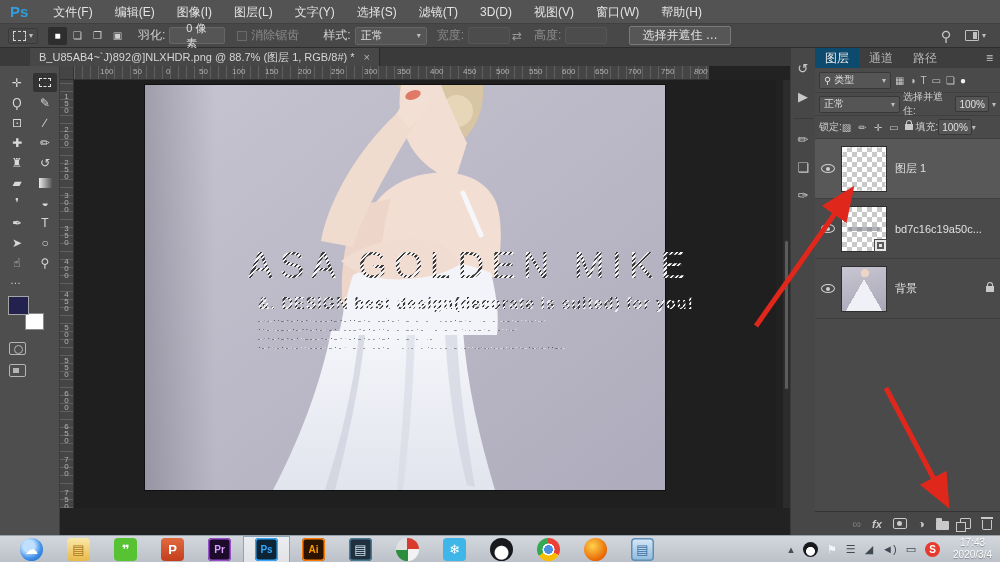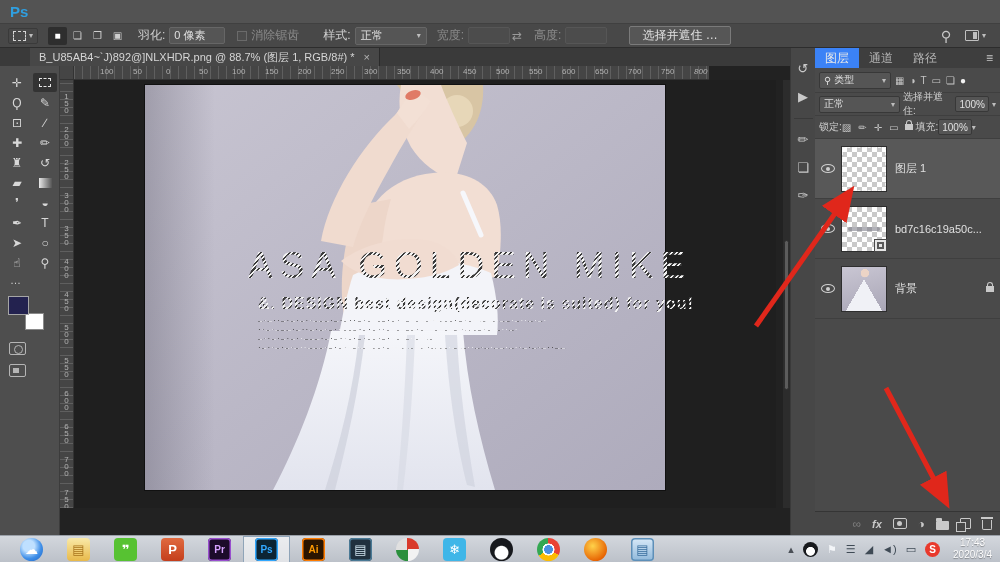--- a/index.html
+++ b/index.html
@@ -11,21 +11,21 @@
 .menu-item{font-size:12px;color:#e3e3e3;padding:0 11px;line-height:24px;white-space:nowrap}
 
 .optbar{position:absolute;left:0;top:24px;width:1000px;height:24px;background:#484848;border-bottom:1px solid #2d2d2d;display:flex;align-items:center;font-size:12px;color:#cfcfcf}
 .toolpreset{display:flex;align-items:center;gap:3px;margin:0 10px 0 8px;padding:2px 4px;border:1px solid #3a3a3a;border-radius:2px}
 .mqico{display:inline-block;width:13px;height:10px;border:1px dashed #d5d5d5}
 .caret{font-size:8px;color:#bdbdbd}
 .modebtn{width:19px;height:18px;display:flex;align-items:center;justify-content:center;color:#cfcfcf;font-size:10px;border-radius:2px;margin-right:1px}
 .modebtn.active{background:#2e2e2e;color:#fff}
 .lbl{margin:0 4px 0 10px;white-space:nowrap}
 .lbl.dim,.dim{color:#8b8b8b}
-.inputbox{height:17px;background:#555;border:1px solid #666;border-radius:2px;color:#e0e0e0;font-size:11px;padding:0 4px;display:flex;align-items:center}
+.inputbox{height:17px;background:#555;border:1px solid #666;border-radius:2px;color:#e0e0e0;font-size:11px;padding:0 16px;display:flex;align-items:center}
 .inputbox.dim{background:#4c4c4c;border-color:#565656;color:#777}
 .ddbox{height:18px;background:#555;border:1px solid #666;border-radius:2px;color:#e0e0e0;font-size:11px;padding:0 5px;display:flex;align-items:center;gap:8px}
 .checkbox{width:10px;height:10px;border:1px solid #6a6a6a;background:#4c4c4c;display:inline-block;margin-left:12px}
 .swap{color:#9a9a9a;margin:0 2px;font-size:12px}
 .optbtn{height:19px;border:1px solid #7a7a7a;border-radius:2px;background:#565656;color:#e0e0e0;padding:0 12px;display:flex;align-items:center;margin-left:22px;font-size:12px;white-space:nowrap}
 .opt-right{margin-left:auto;display:flex;align-items:center;gap:14px;padding-right:14px}
 .searchico{color:#c8c8c8;font-size:14px}
 .wsico{display:flex;align-items:center;gap:3px}
 .wsrect{display:inline-block;width:14px;height:11px;border:1px solid #c0c0c0;border-radius:1px;position:relative}
 .wsrect:after{content:"";position:absolute;right:1px;top:1px;width:4px;height:7px;background:#c0c0c0}
@@ -76,21 +76,21 @@
 .hscroll{position:absolute;left:310px;right:10px;top:7px;height:12px;background:#2c2c2c;border-radius:2px}
 .hscroll .thumb{position:absolute;left:80px;width:210px;top:1px;height:10px;background:#5c5c5c;border-radius:2px}
 
 .dockstrip{position:absolute;left:790px;top:48px;width:25px;height:487px;background:#474747;border-left:1px solid #3a3a3a;display:flex;flex-direction:column;align-items:center;padding-top:14px;gap:14px}
 .dock-ico{color:#c9c9c9;font-size:13px;line-height:14px}
 .dock-div{width:19px;height:1px;background:#3a3a3a}
 
 .panel{position:absolute;left:815px;top:48px;width:185px;height:487px;background:#4a4a4a;display:flex;flex-direction:column}
 .ptabs{height:20px;background:#3e3e3e;display:flex;align-items:stretch;font-size:12px}
 .ptab{padding:0 10px;display:flex;align-items:center;color:#b5b5b5}
-.ptab.active{background:#3b82f6;color:#e8e8e8}
+.ptab.active{background:#0c4a6e;color:#e8e8e8}
 .pmenu{margin-left:auto;color:#c9c9c9;padding:0 7px;display:flex;align-items:center;font-size:12px}
 .filter-row{height:25px;display:flex;align-items:center;padding:0 4px;gap:4px;border-bottom:1px solid #3f3f3f}
 .filter-dd{width:72px;height:17px;background:#555;border:1px solid #383838;border-radius:2px;color:#ddd;font-size:10px;display:flex;align-items:center;padding:0 4px;gap:3px}
 .filter-dd .grow{flex:1}
 .ficons{display:flex;gap:5px;align-items:center}
 .ficons span{color:#c4c4c4;font-size:10px}
 .blend-row{height:23px;display:flex;align-items:center;padding:0 4px;font-size:10px;color:#cfcfcf;gap:3px;border-bottom:1px solid #3f3f3f}
 .blend-dd{width:86px;height:17px;background:#555;border:1px solid #383838;border-radius:2px;display:flex;align-items:center;padding:0 4px;color:#e0e0e0}
 .blend-dd .grow{flex:1}
 .minichip{height:16px;background:#555;border:1px solid #383838;border-radius:2px;padding:0 3px;display:flex;align-items:center;color:#e0e0e0}
@@ -138,20 +138,33 @@
 .tray-chip{width:15px;height:15px;display:flex;align-items:center;justify-content:center;font-size:10px;font-weight:bold;border-radius:3px}
 .clock{font-size:10px;color:#fdfdfd;text-align:center;line-height:12px;text-shadow:0 1px 1px rgba(0,0,0,.35);margin-left:4px}
 
 .arrows{position:absolute;left:0;top:0;width:1000px;height:562px;pointer-events:none;z-index:50}
 </style>
 </head>
 <body>
 
 <div class="menubar">
   <span class="pslogo">Ps</span>
+  <div id="menu-list" style="display:flex">
+      <div class="menu-item">文件(F)</div>
+      <div class="menu-item">编辑(E)</div>
+      <div class="menu-item">图像(I)</div>
+      <div class="menu-item">图层(L)</div>
+      <div class="menu-item">文字(Y)</div>
+      <div class="menu-item">选择(S)</div>
+      <div class="menu-item">滤镜(T)</div>
+      <div class="menu-item">3D(D)</div>
+      <div class="menu-item">视图(V)</div>
+      <div class="menu-item">窗口(W)</div>
+      <div class="menu-item">帮助(H)</div>
+    </div>
 </div>
 
 <div class="optbar">
   <span class="toolpreset">
       <span class="mqico"></span>
       <span class="caret">▾</span>
     </span>
   <span id="mode-btns" style="display:flex">
       <span class="modebtn active">■</span>
       <span class="modebtn">❏</span>

